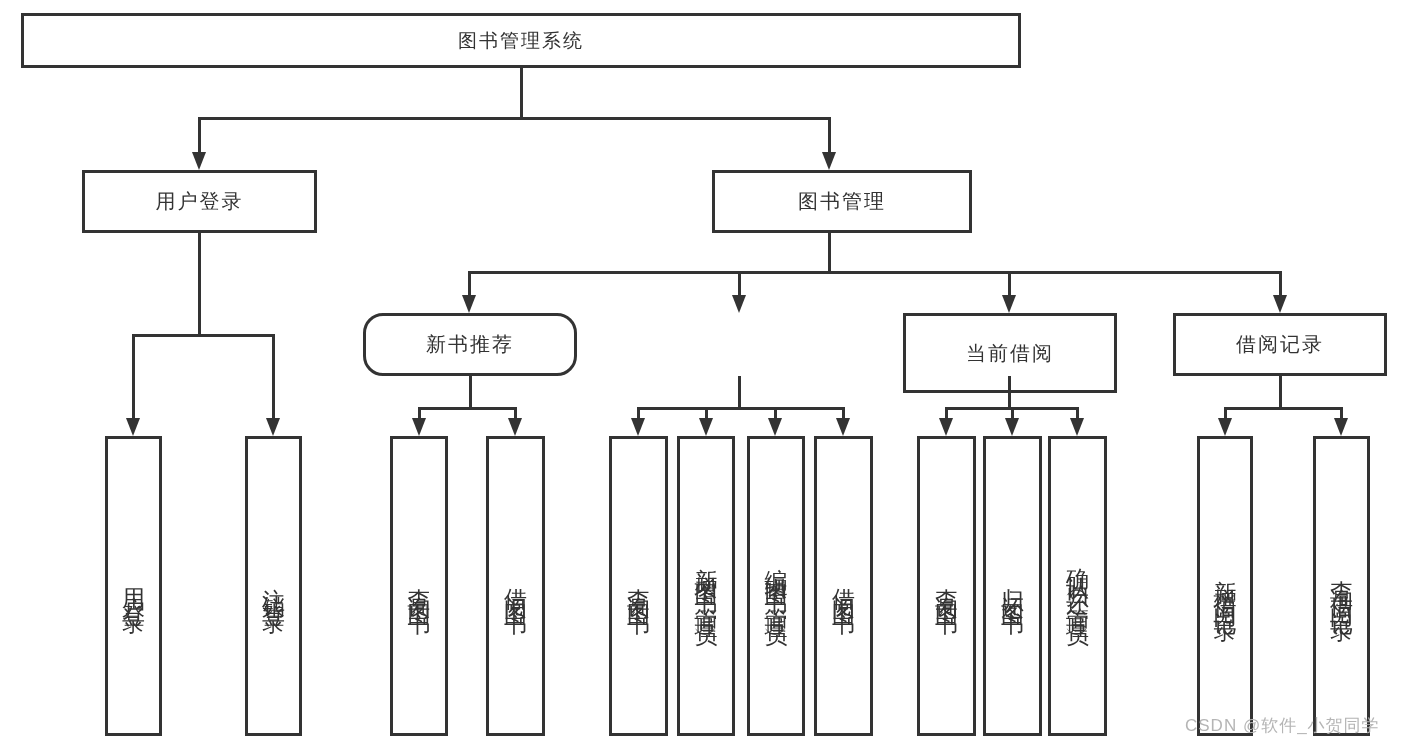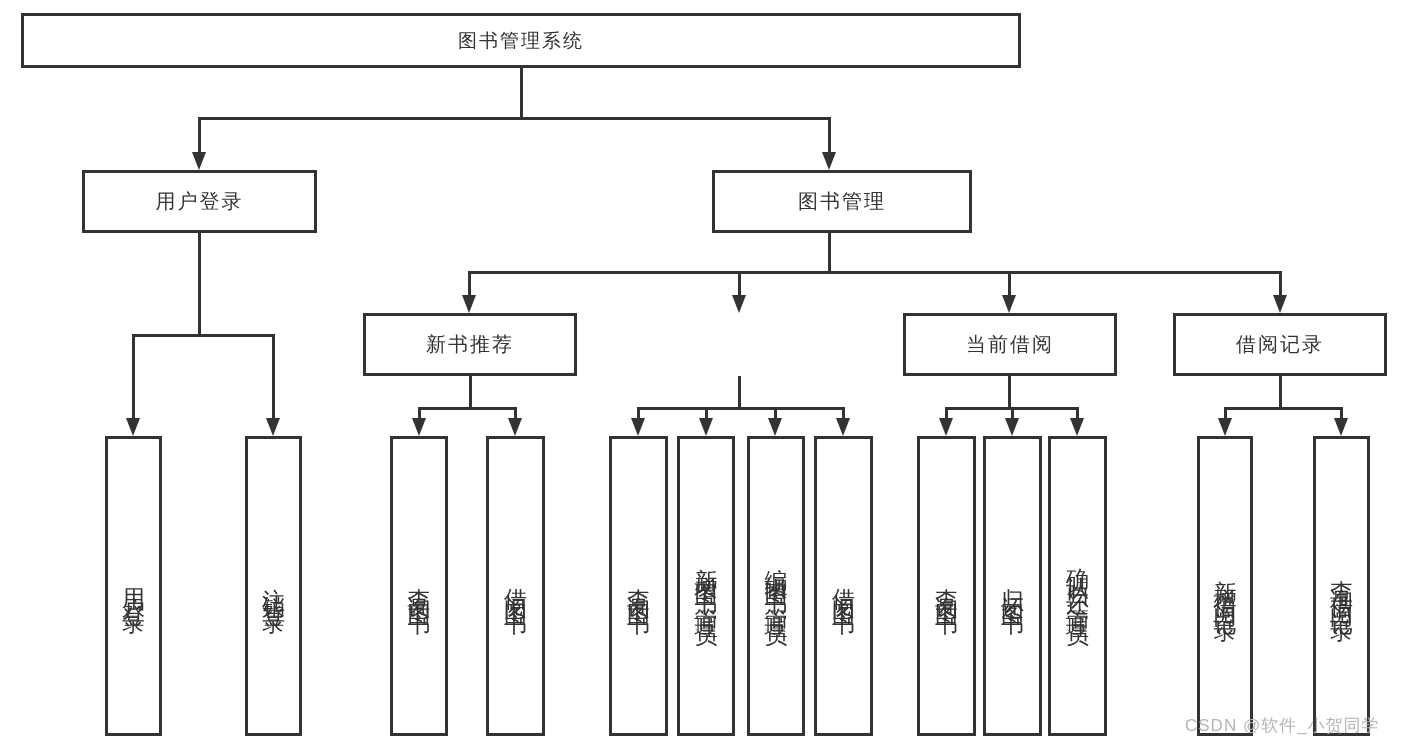--- a/index.html
+++ b/index.html
@@ -79,24 +79,24 @@
     <div class="v" style="left:468px;top:271px;height:25px;"></div>
     <div class="ah" style="left:462px;top:295px;"></div>
     <div class="v" style="left:738px;top:271px;height:25px;"></div>
     <div class="ah" style="left:732px;top:295px;"></div>
     <div class="v" style="left:1008px;top:271px;height:25px;"></div>
     <div class="ah" style="left:1002px;top:295px;"></div>
     <div class="v" style="left:1279px;top:271px;height:25px;"></div>
     <div class="ah" style="left:1273px;top:295px;"></div>
   </div>
 
-  <div class="node branch-node" style="left:363px;top:313px;width:214px;height:63px;">
+  <div class="node branch-node" style="left:363px;top:313px;width:214px;height:63px;border-radius:20px;">
     <span class="lbl">新书推荐</span>
   </div>
-  <div class="node branch-node" style="left:903px;top:313px;width:214px;height:63px;">
+  <div class="node branch-node" style="left:903px;top:313px;width:214px;height:80px;">
     <span class="lbl">当前借阅</span>
   </div>
   <div class="node branch-node" style="left:1173px;top:313px;width:214px;height:63px;">
     <span class="lbl">借阅记录</span>
   </div>
 
   <div>
     <div class="v" style="left:469px;top:376px;height:33px;"></div>
     <div class="h" style="left:418px;top:407px;width:99px;"></div>
     <div class="v" style="left:418px;top:407px;height:12px;"></div>

